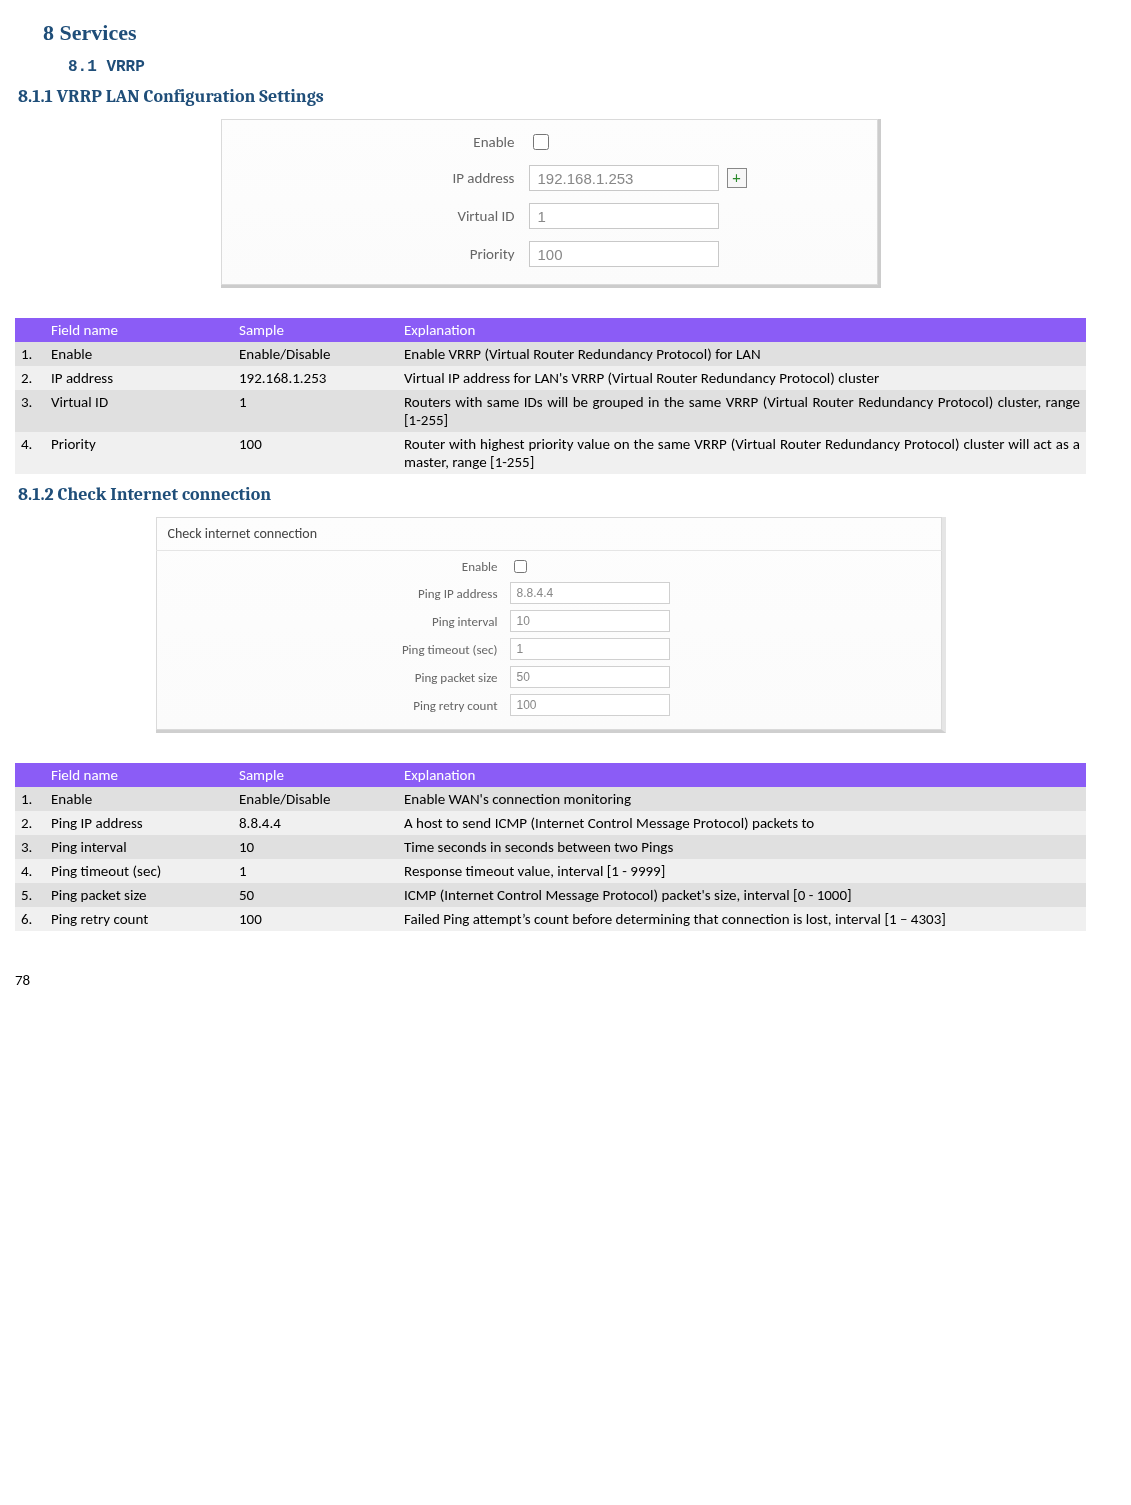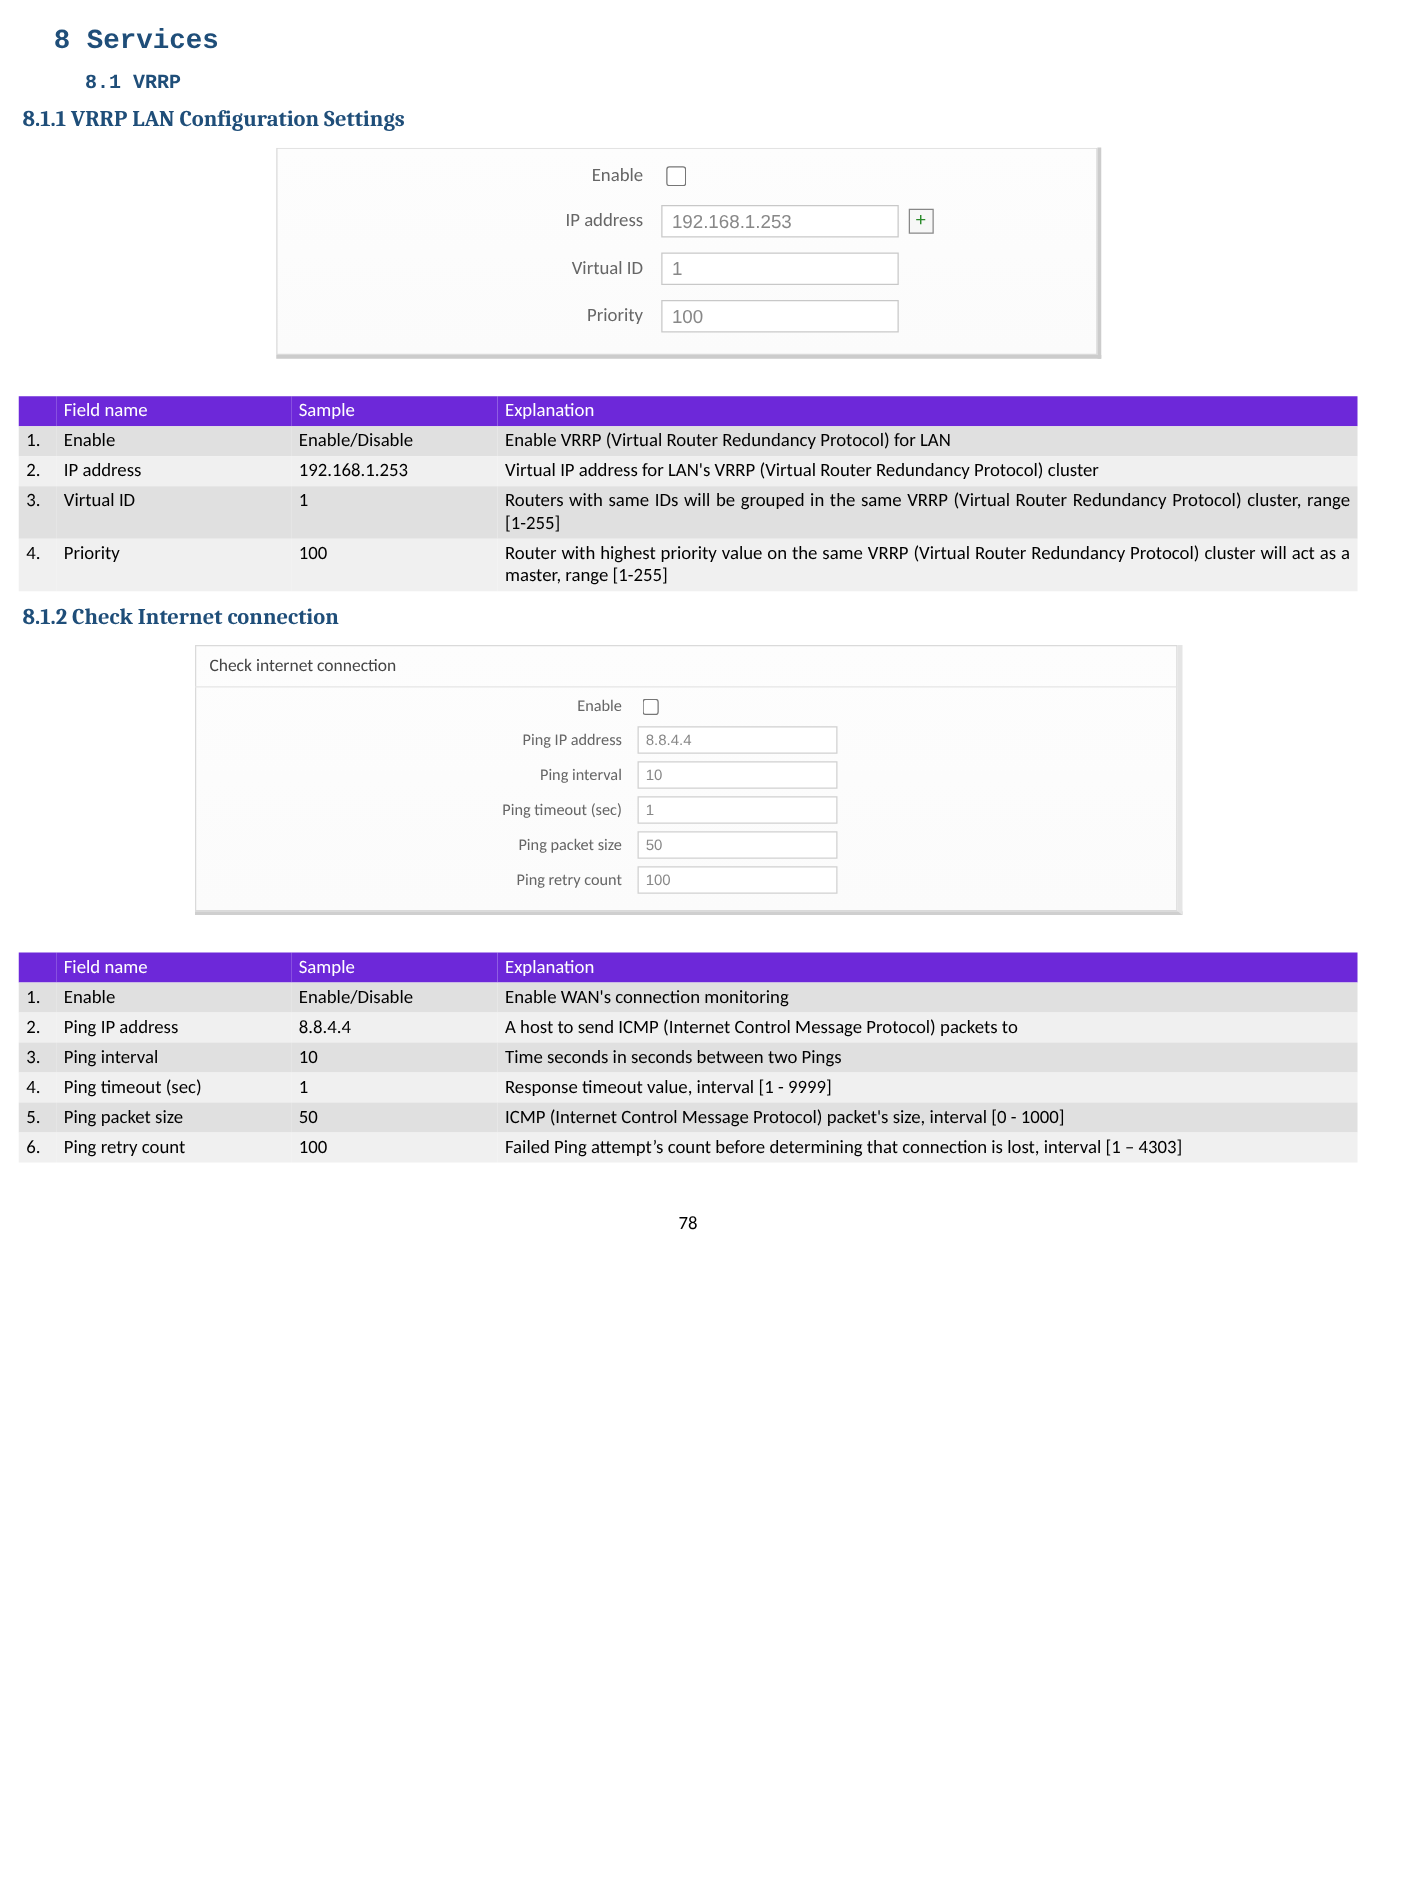--- a/index.html
+++ b/index.html
@@ -5,21 +5,21 @@
   body {
     font-family: Calibri, Arial, sans-serif;
     font-size: 15px;
     color: #000;
     margin: 0;
     padding: 20px 15px 10px 15px;
     width: 1101px;
     box-sizing: border-box;
     background: #fff;
   }
-  .h1 { color: #1f4e79; font-size: 22px; font-weight: bold; font-family: Liberation Mono, monospace; margin: 0 0 12px 28px; }
+  .h1 { color: #1f4e79; font-size: 22px; font-weight: bold; font-family: Liberation Serif, serif; margin: 0 0 12px 28px; }
   .h2 { color: #1f4e79; font-size: 16px; font-weight: bold; font-family: Liberation Mono, monospace; margin: 8px 0 8px 53px; }
   .h3 { color: #1f4e79; font-size: 18px; font-weight: bold; font-family: Cambria, Georgia, serif; margin: 10px 0 12px 3px; }
 
   
   .panel1-wrap { text-align: center; margin-bottom: 30px; }
   .panel1 {
     display:inline-block;
     width: 660px;
     box-sizing: border-box;
     background: linear-gradient(#fdfdfd,#fbfbfb);
@@ -75,40 +75,40 @@
   .p2-chk { width:13px; height:13px; }
 
   
   table.spec {
     width: 100%;
     border-collapse: collapse;
     font-size: 15px;
     margin-bottom: 10px;
   }
   table.spec thead th {
-    background:#6d28d9; color:#fff; text-align:left;
+    background:#8b5cf6; color:#fff; text-align:left;
     font-weight: normal;
     padding: 3px 6px;
     white-space: nowrap;
   }
   table.spec td {
     padding: 3px 6px;
     vertical-align: top;
   }
   table.spec tbody tr:nth-child(odd) td { background:#e0e0e0; }
   table.spec tbody tr:nth-child(even) td { background:#f0f0f0; }
 
   table.spec col.c-num  { width: 30px; }
   table.spec col.c-name { width: 188px; }
   table.spec col.c-val  { width: 165px; }
   table.spec col.c-exp  { }
 
   .justify { text-align: justify; text-justify: inter-word; margin-left: 16px; }
 
-  .pagenum { text-align:center; font-size:15px; margin-top:40px; }
+  .pagenum { font-size:15px; margin-top:40px; }
 </style>
 </head>
 <body>
 
 <div class="h1">8    Services</div>
 <div class="h2">8.1    VRRP</div>
 <div class="h3">8.1.1  VRRP LAN Configuration Settings</div>
 
 <div class="panel1-wrap">
   <div class="panel1">

